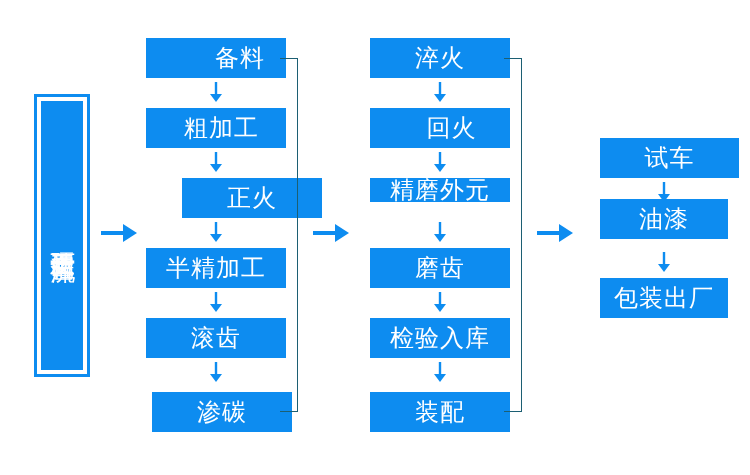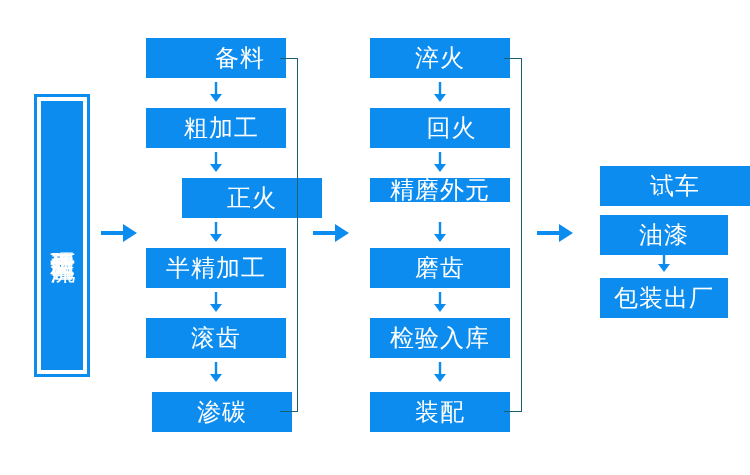--- a/index.html
+++ b/index.html
@@ -235,31 +235,31 @@
 
   <div class="bracket" style="left:504px; top:58px; width:18px; height:354px;"></div>
 
   <div class="harrow" style="left:534px; top:220px;">
     <svg width="40" height="24" viewBox="0 0 40 24" aria-hidden="true">
       <path d="M2 12 H27" stroke="#0d8cf0" stroke-width="4" fill="none"></path>
       <path d="M24 3 L38 12 L24 21 Z" fill="#0d8cf0"></path>
     </svg>
   </div>
 
-  <div class="box" style="left:600px; top:138px; width:150px; height:40px;margin-top:28px;">
+  <div class="box" style="left:600px; top:138px; width:139px; height:40px;">
     <span>试车</span>
   </div>
   <div class="varrow" style="left:651px; top:180px;">
     <svg width="22" height="24" viewBox="0 0 22 24" aria-hidden="true">
       <path d="M11 2 V16" stroke="#0d8cf0" stroke-width="2.4" fill="none"></path>
       <path d="M5 14 L11 22 L17 14 Z" fill="#0d8cf0"></path>
     </svg>
   </div>
 
-  <div class="box" style="left:600px; top:215px; width:128px; height:40px;text-align:right;">
+  <div class="box" style="left:600px; top:199px; width:128px; height:40px;text-align:right;">
     <span>油漆</span>
   </div>
   <div class="varrow" style="left:651px; top:250px;">
     <svg width="22" height="24" viewBox="0 0 22 24" aria-hidden="true">
       <path d="M11 2 V16" stroke="#0d8cf0" stroke-width="2.4" fill="none"></path>
       <path d="M5 14 L11 22 L17 14 Z" fill="#0d8cf0"></path>
     </svg>
   </div>
 
   <div class="box" style="left:600px; top:278px; width:128px; height:40px;">

